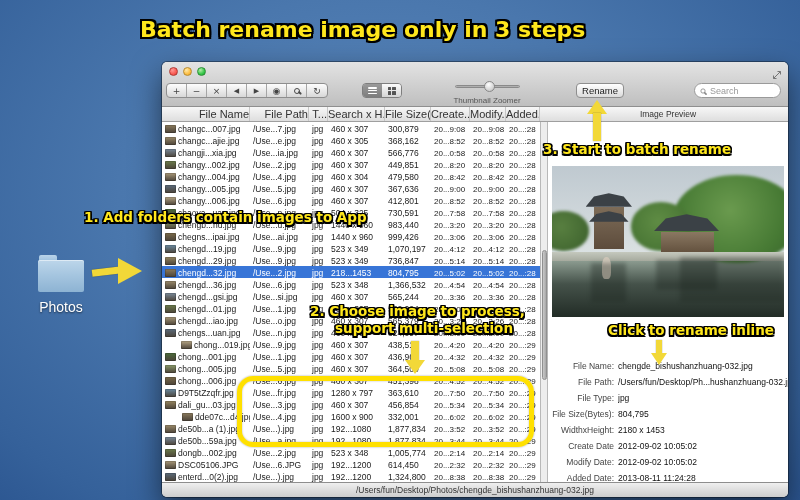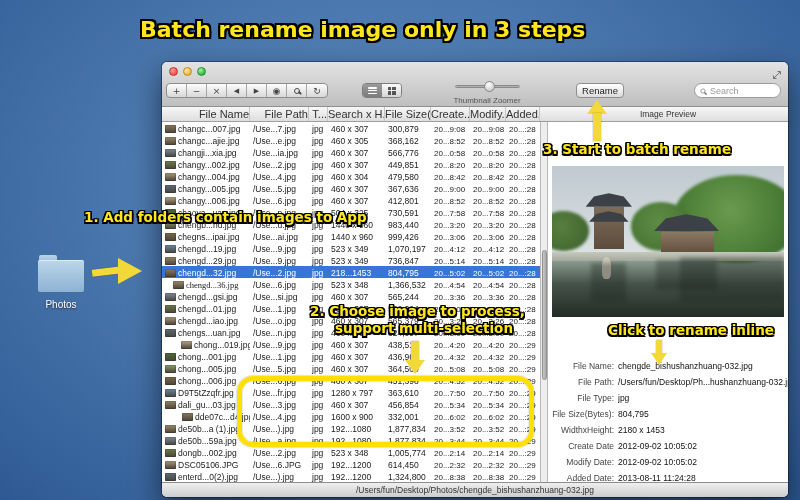--- a/index.html
+++ b/index.html
@@ -9,21 +9,21 @@
     background: radial-gradient(ellipse at 48% 38%, #5b88bd 0%, #4a77ad 45%, #35619a 85%, #2b5590 100%);
     position:relative;
   }
   
   .folder { position:absolute; left:38px; top:255px; width:46px; height:42px; cursor:default; }
   .folder .tab { position:absolute; left:1px; top:0; width:18px; height:7px; border-radius:2px 2px 0 0;
     background:linear-gradient(#b9d3e9,#9cc0de); }
   .folder .body { position:absolute; left:0; top:5px; width:46px; height:32px; border-radius:2px;
     background:linear-gradient(#bdd6ea 0%, #a6c6e0 45%, #8db3d3 100%); box-shadow:inset 0 1px 0 rgba(255,255,255,.5); }
   .folder-label { position:absolute; left:18px; top:299px; width:86px; text-align:center;
-    color:#fff; font-size:10px; text-shadow:0 1px 2px rgba(0,0,0,.6); }
+    color:#fff; font-size:14px; text-shadow:0 1px 2px rgba(0,0,0,.6); }
 
   
   .window { position:absolute; left:162px; top:62px; width:626px; height:435px;
     border-radius:5px; background:#e8e8e8; box-shadow:0 12px 30px rgba(0,0,0,.55), 0 0 0 1px rgba(0,0,0,.35);
     z-index:10; overflow:hidden; }
   .chrome { position:absolute; left:0; top:0; width:100%; height:45px;
     background:linear-gradient(#e3e3e3,#cdcdcd 60%,#bfbfbf); border-bottom:1px solid #8f8f8f; border-radius:5px 5px 0 0; }
   .titlebar { position:absolute; left:0; top:0; width:100%; height:17px; }
   .tl { position:absolute; top:5px; width:9px; height:9px; border-radius:50%; cursor:default; }
   .tl.red    { left:7px;  background:radial-gradient(circle at 35% 30%, #ff9a94, #f95a52 60%, #d33b34); border:.5px solid #b03b35;}
@@ -349,21 +349,21 @@
         <div class="td" style="width: 88px; padding-left: 0px;"><span class="thumb" style="background: linear-gradient(rgb(138, 122, 92), rgb(74, 66, 56));"></span>chengd...32.jpg</div>
         <div class="td" style="width: 59px;">/Use...2.jpg</div>
         <div class="td" style="width: 19px;">jpg</div>
         <div class="td" style="width: 57px;">218...1453</div>
         <div class="td" style="width: 46px;">804,795</div>
         <div class="td date" style="width: 39px;">20...5:02</div>
         <div class="td date" style="width: 36px;">20...5:02</div>
         <div class="td date" style="width: 34px;">20...:28</div>
       </div>
       <div class="trow">
-        <div class="td" style="width: 88px; padding-left: 8px; font-family: Liberation Serif, serif;"><span class="thumb" style="background: linear-gradient(rgb(155, 139, 107), rgb(74, 66, 56));"></span>chengd...36.jpg</div>
+        <div class="td" style="width: 88px; padding-left: 0px;"><span class="thumb" style="background: linear-gradient(rgb(155, 139, 107), rgb(74, 66, 56));"></span>chengd...36.jpg</div>
         <div class="td" style="width: 59px;">/Use...6.jpg</div>
         <div class="td" style="width: 19px;">jpg</div>
         <div class="td" style="width: 57px;">523 x 348</div>
         <div class="td" style="width: 46px;">1,366,532</div>
         <div class="td date" style="width: 39px;">20...4:54</div>
         <div class="td date" style="width: 36px;">20...4:54</div>
         <div class="td date" style="width: 34px;">20...:28</div>
       </div>
       <div class="trow">
         <div class="td" style="width: 88px; padding-left: 0px;"><span class="thumb" style="background: linear-gradient(rgb(122, 138, 154), rgb(74, 66, 56));"></span>chengd...gsi.jpg</div>

